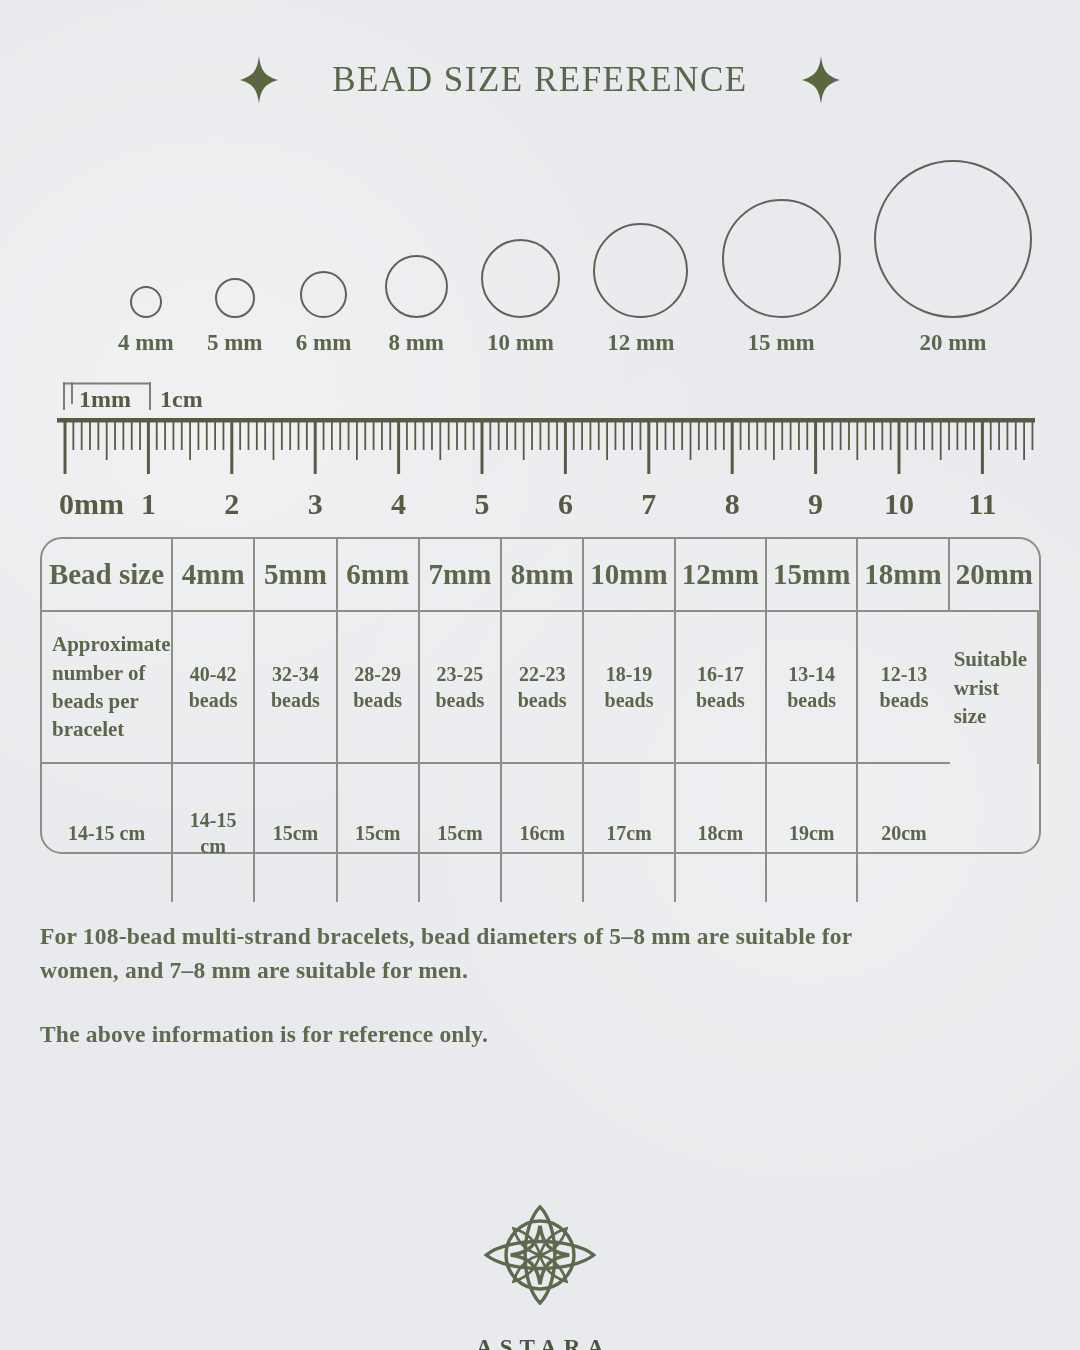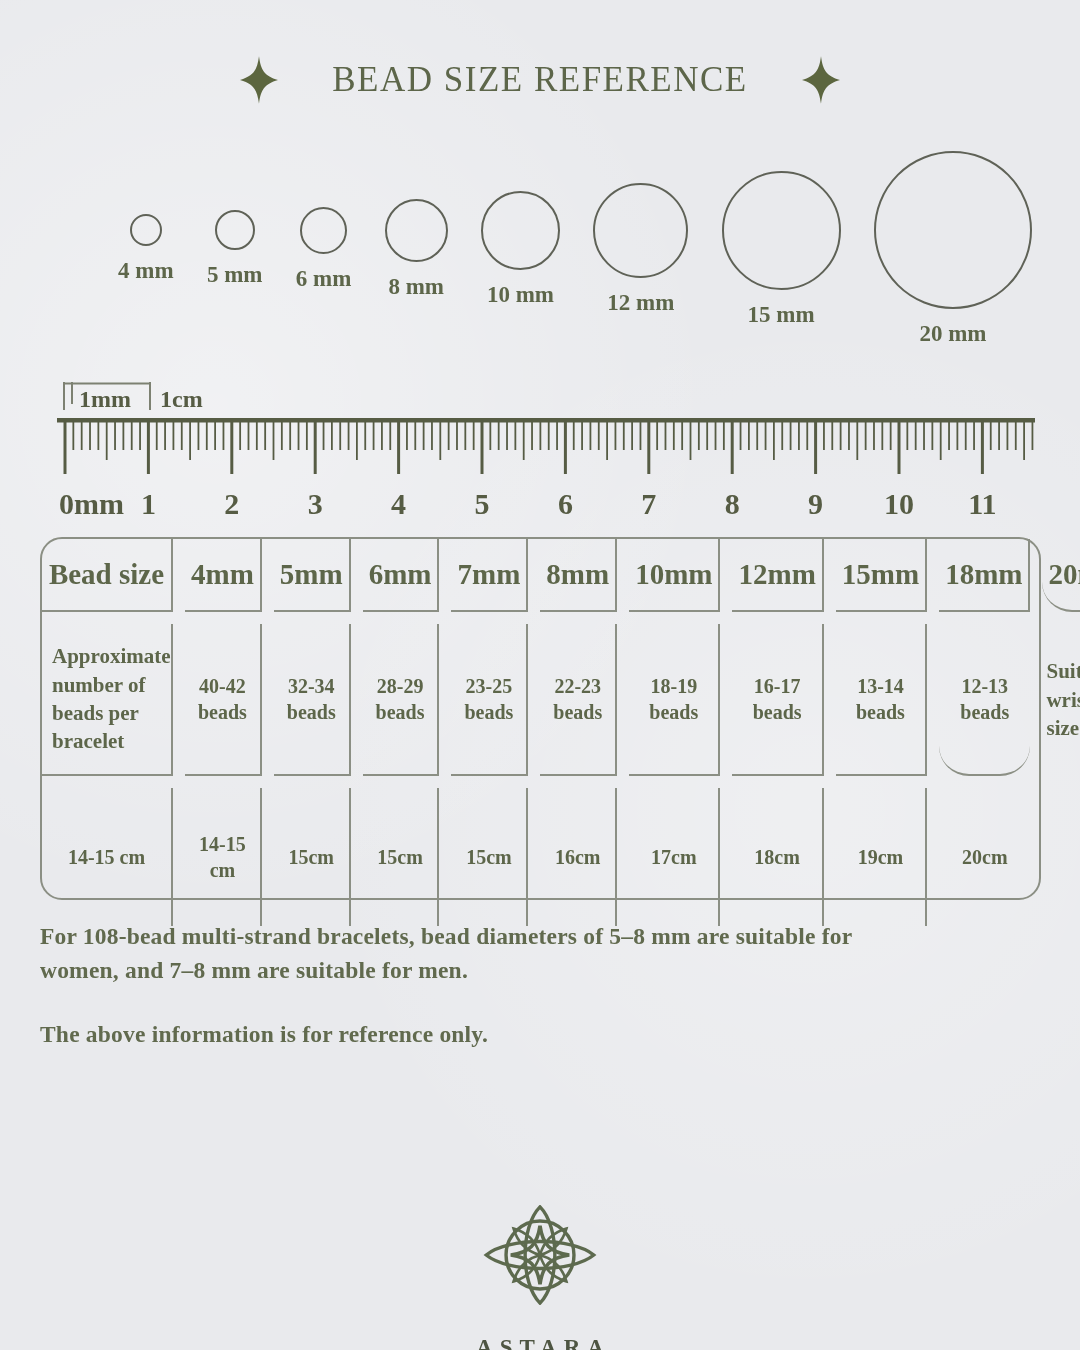--- a/index.html
+++ b/index.html
@@ -26,53 +26,53 @@
     display:flex;align-items:center;justify-content:center;gap:48px;
   }
   .page-title{
     font-size:35px;letter-spacing:1.5px;font-weight:500;color:#5d664a;
   }
   .sparkle svg{display:block;}
 
   
   .circles{
     position:absolute;top:142px;left:118px;right:48px;height:216px;
-    display:flex;align-items:center;justify-content:space-between;
+    display:flex;align-items:flex-end;justify-content:space-between;
   }
   .circle-item{display:flex;flex-direction:column;align-items:center;}
   .bead-circle{
     border:2px solid #5f6257;border-radius:50%;
     background:transparent;box-sizing:border-box;
     margin-bottom:12px;
   }
   .bead-label{
     font-size:23px;font-weight:bold;color:#5d664a;white-space:nowrap;height:28px;
   }
 
   
   .ruler-bracket{position:absolute;left:62px;top:382px;}
   .ruler{position:absolute;left:57px;top:418px;}
 
   
   .size-table{
-    position:absolute;left:40px;top:537px;width:1001px;height:363px;
+    position:absolute;left:40px;top:537px;width:1001px;height:317px;
     display:grid;
     grid-template-columns:131px repeat(10,1fr);
     grid-template-rows:73px 152px 138px;
     border:2px solid #8b8f84;border-radius:22px;
-    box-sizing:border-box;background:transparent;gap:12px;
+    box-sizing:border-box;background:transparent;
   }
   .cell{
     display:flex;align-items:center;justify-content:center;
     border-right:2px solid #8b8f84;border-bottom:2px solid #8b8f84;
     box-sizing:border-box;text-align:center;
     font-weight:bold;color:#5d664a;
     padding:4px 6px;line-height:1.3;
   }
-  .cell.last-col{border-right:none;border-radius:30px;}
+  .cell.last-col{border-right:none;}
   .cell.last-row{border-bottom:none;}
   .cell.header{font-size:29px;}
   .cell.row-label{
     justify-content:flex-start;text-align:left;font-size:21px;padding-left:10px;line-height:1.35;
   }
   .cell.row-label.wrist{padding-left:4px;}
   .cell.value{font-size:20px;}
 
   
   .notes{position:absolute;left:40px;top:920px;width:1010px;}

